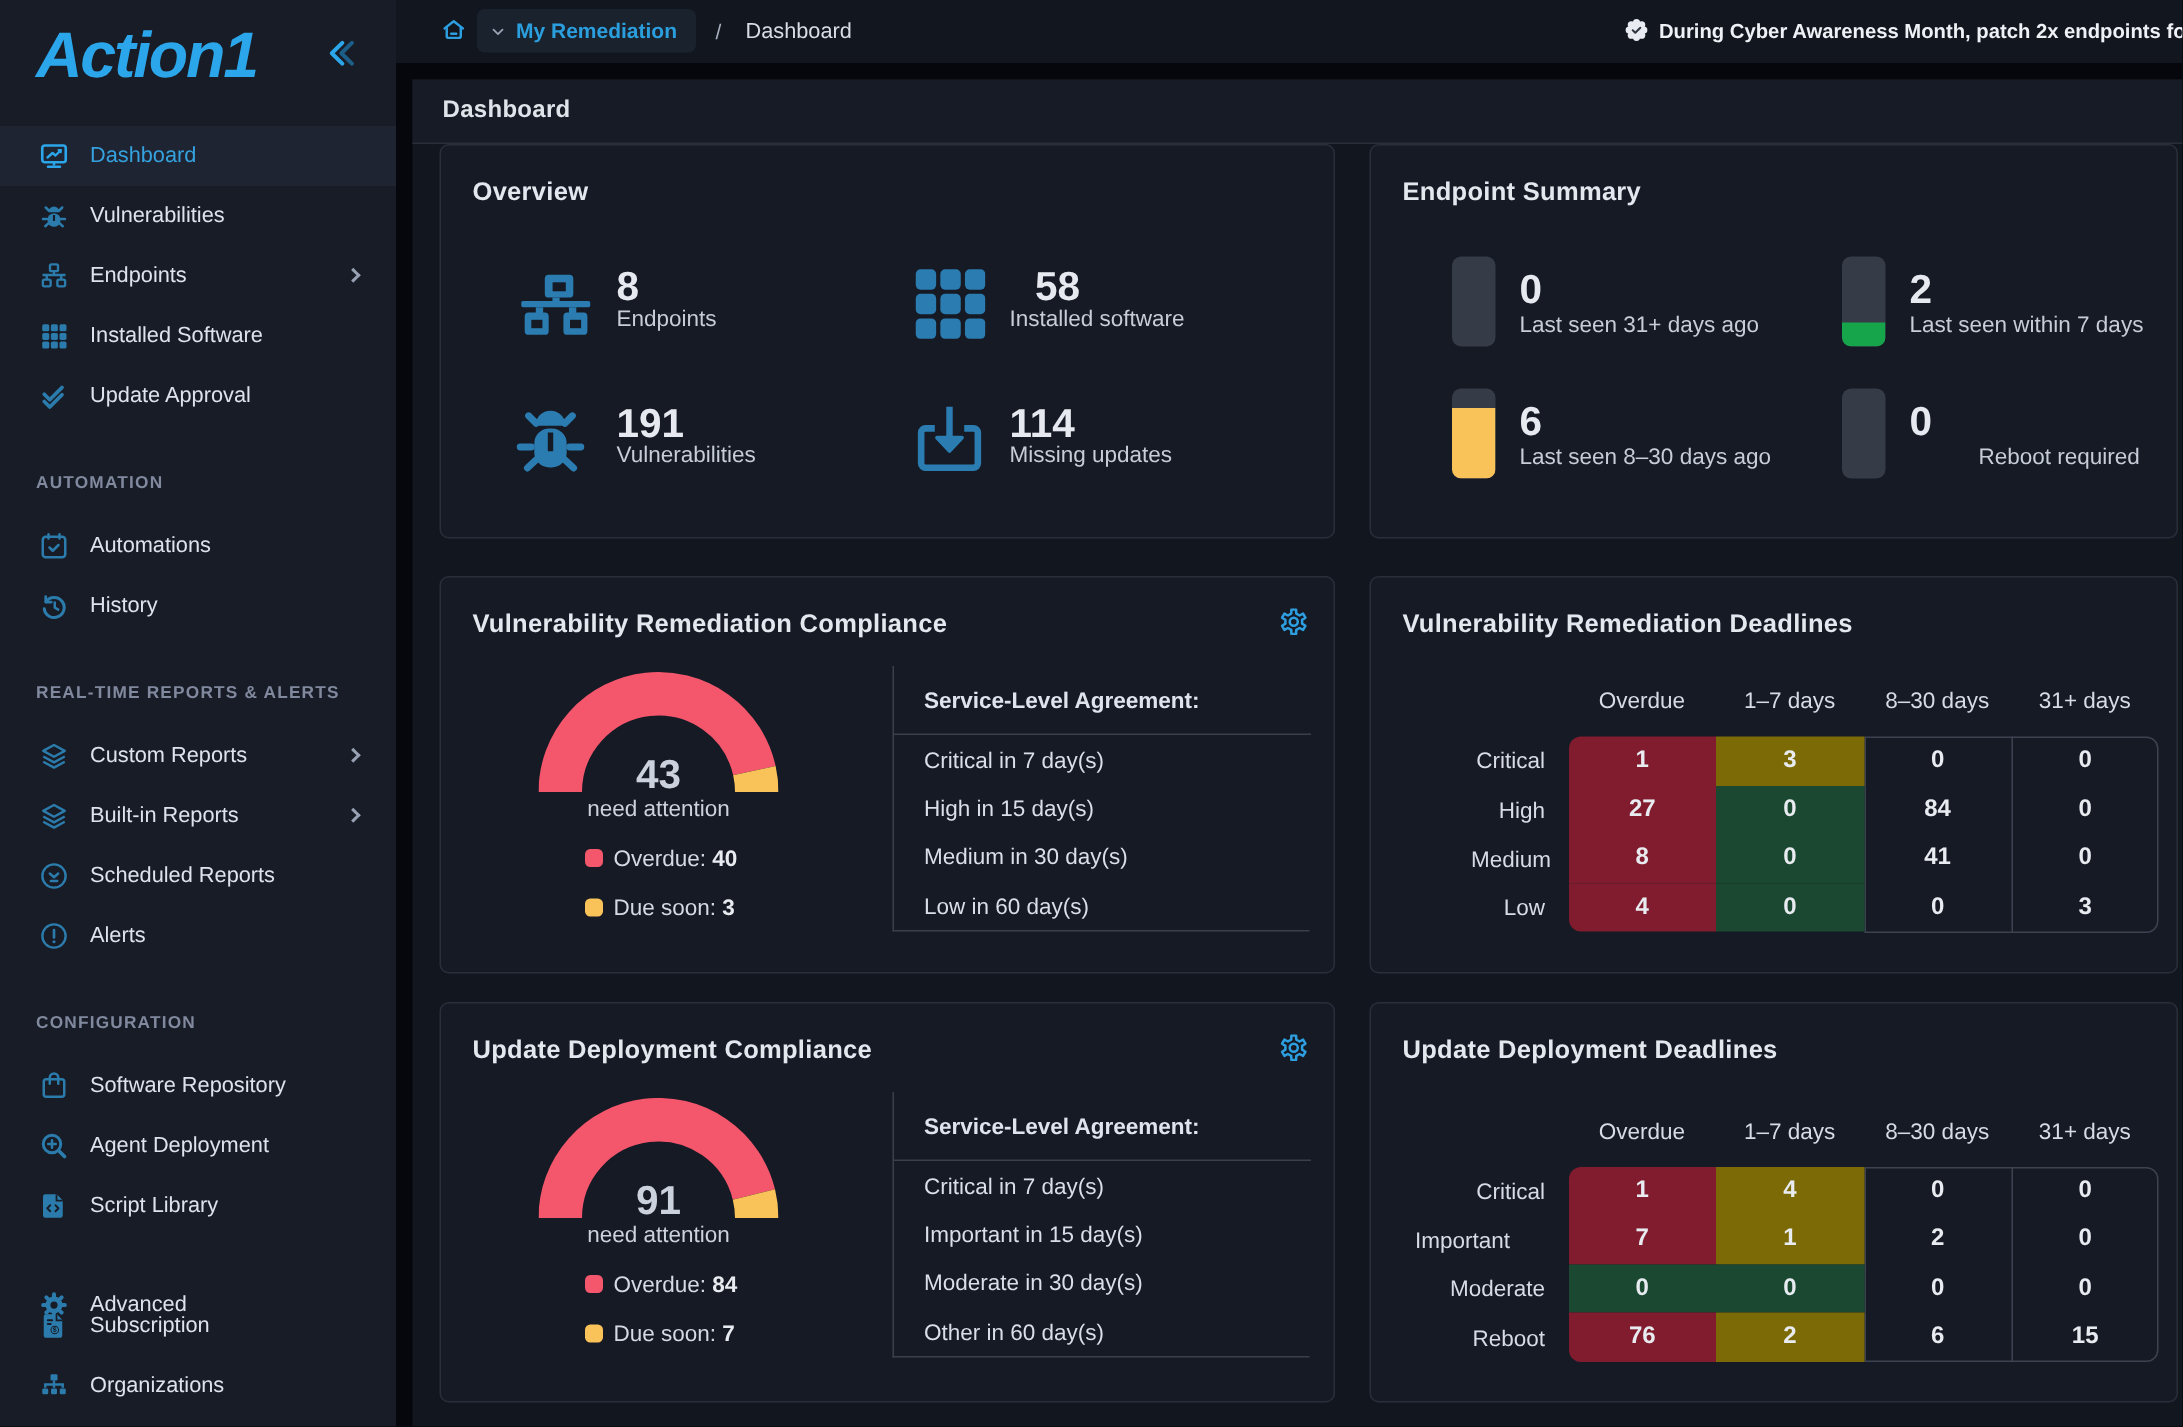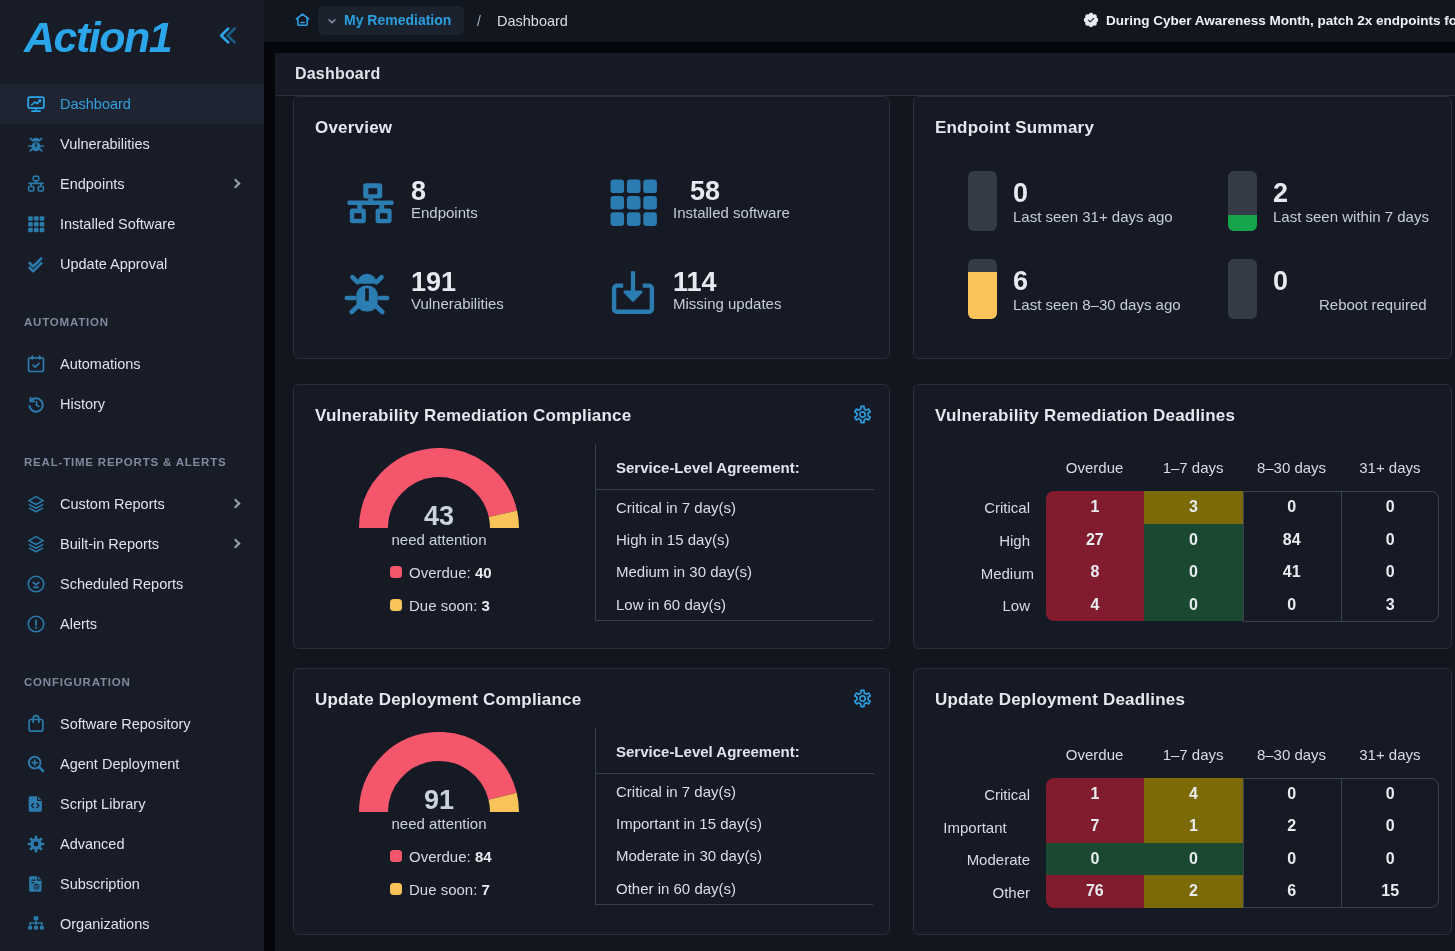--- a/index.html
+++ b/index.html
@@ -183,21 +183,21 @@
         <div class="lbl">Agent Deployment</div>
       </div>
       <div class="navitem" style="top:784px;">
         <div class="ic"><svg width="20" height="20" viewBox="0 0 24 24" style="">
             <path d="M5 2.6h9.2L19 7.4v12.2a1.8 1.8 0 0 1-1.8 1.8H5A1.8 1.8 0 0 1 3.2 19.6V4.4A1.8 1.8 0 0 1 5 2.6z" fill="#2b7cac"></path>
             <path d="M14 2.6v5h5" fill="none" stroke="#181c26" stroke-width="1.4"></path>
             <path d="M9 11.4l-2.4 2.4L9 16.2M13.2 11.4l2.4 2.4-2.4 2.4" fill="none" stroke="#181c26" stroke-width="1.5" stroke-linecap="round" stroke-linejoin="round"></path>
           </svg></div>
         <div class="lbl">Script Library</div>
       </div>
-      <div class="navitem" style="top:824px;">
+      <div class="navitem" style="top:850px;">
         <div class="ic"><svg width="20" height="20" viewBox="0 0 24 24" style="">
             <circle cx="12" cy="12" r="6.8" fill="#2b7cac"></circle>
             <rect x="10.4" y="1.8" width="3.2" height="4.8" rx="1.5" fill="#2b7cac" transform="rotate(0 12 12)"></rect>
             <rect x="10.4" y="1.8" width="3.2" height="4.8" rx="1.5" fill="#2b7cac" transform="rotate(45 12 12)"></rect>
             <rect x="10.4" y="1.8" width="3.2" height="4.8" rx="1.5" fill="#2b7cac" transform="rotate(90 12 12)"></rect>
             <rect x="10.4" y="1.8" width="3.2" height="4.8" rx="1.5" fill="#2b7cac" transform="rotate(135 12 12)"></rect>
             <rect x="10.4" y="1.8" width="3.2" height="4.8" rx="1.5" fill="#2b7cac" transform="rotate(180 12 12)"></rect>
             <rect x="10.4" y="1.8" width="3.2" height="4.8" rx="1.5" fill="#2b7cac" transform="rotate(225 12 12)"></rect>
             <rect x="10.4" y="1.8" width="3.2" height="4.8" rx="1.5" fill="#2b7cac" transform="rotate(270 12 12)"></rect>
             <rect x="10.4" y="1.8" width="3.2" height="4.8" rx="1.5" fill="#2b7cac" transform="rotate(315 12 12)"></rect>
@@ -407,21 +407,21 @@
     </div>
   <div class="card" id="c6" style="left:913px; top:668px; width:539px; height:267px;">
       <div class="title">Update Deployment Deadlines</div>
       <div class="dl-h" style="left:131.6px;top:76.5px;">Overdue</div>
       <div class="dl-h" style="left:230.1px;top:76.5px;">1–7 days</div>
       <div class="dl-h" style="left:328.5px;top:76.5px;">8–30 days</div>
       <div class="dl-h" style="left:426.9px;top:76.5px;">31+ days</div>
       <div class="dl-r" style="left:6px;top:116.8px;">Critical</div>
       <div class="dl-r" style="left:6px;top:149.5px;text-align:center;">Important</div>
       <div class="dl-r" style="left:6px;top:182.1px;">Moderate</div>
-      <div class="dl-r" style="left:6px;top:214.8px;">Other</div>
+      <div class="dl-r" style="left:6px;top:214.8px;">Reboot</div>
       <div class="abs" style="left:328.5px;top:108.5px;width:196.9px;height:130.6px;border:1px solid #3c4250;border-radius:0 8px 8px 0;"></div>
       <div class="abs" style="left:426.9px;top:108.5px;width:1px;height:130.6px;background:#3c4250;"></div>
       <div class="cell red" style="left:131.6px;top:108.5px;border-radius:8px 0 0 0;">1</div>
       <div class="cell olv" style="left:230.1px;top:108.5px;">4</div>
       <div class="cell " style="left:328.5px;top:108.5px;">0</div>
       <div class="cell " style="left:426.9px;top:108.5px;">0</div>
       <div class="cell red" style="left:131.6px;top:141.2px;">7</div>
       <div class="cell olv" style="left:230.1px;top:141.2px;">1</div>
       <div class="cell " style="left:328.5px;top:141.2px;">2</div>
       <div class="cell " style="left:426.9px;top:141.2px;">0</div>

